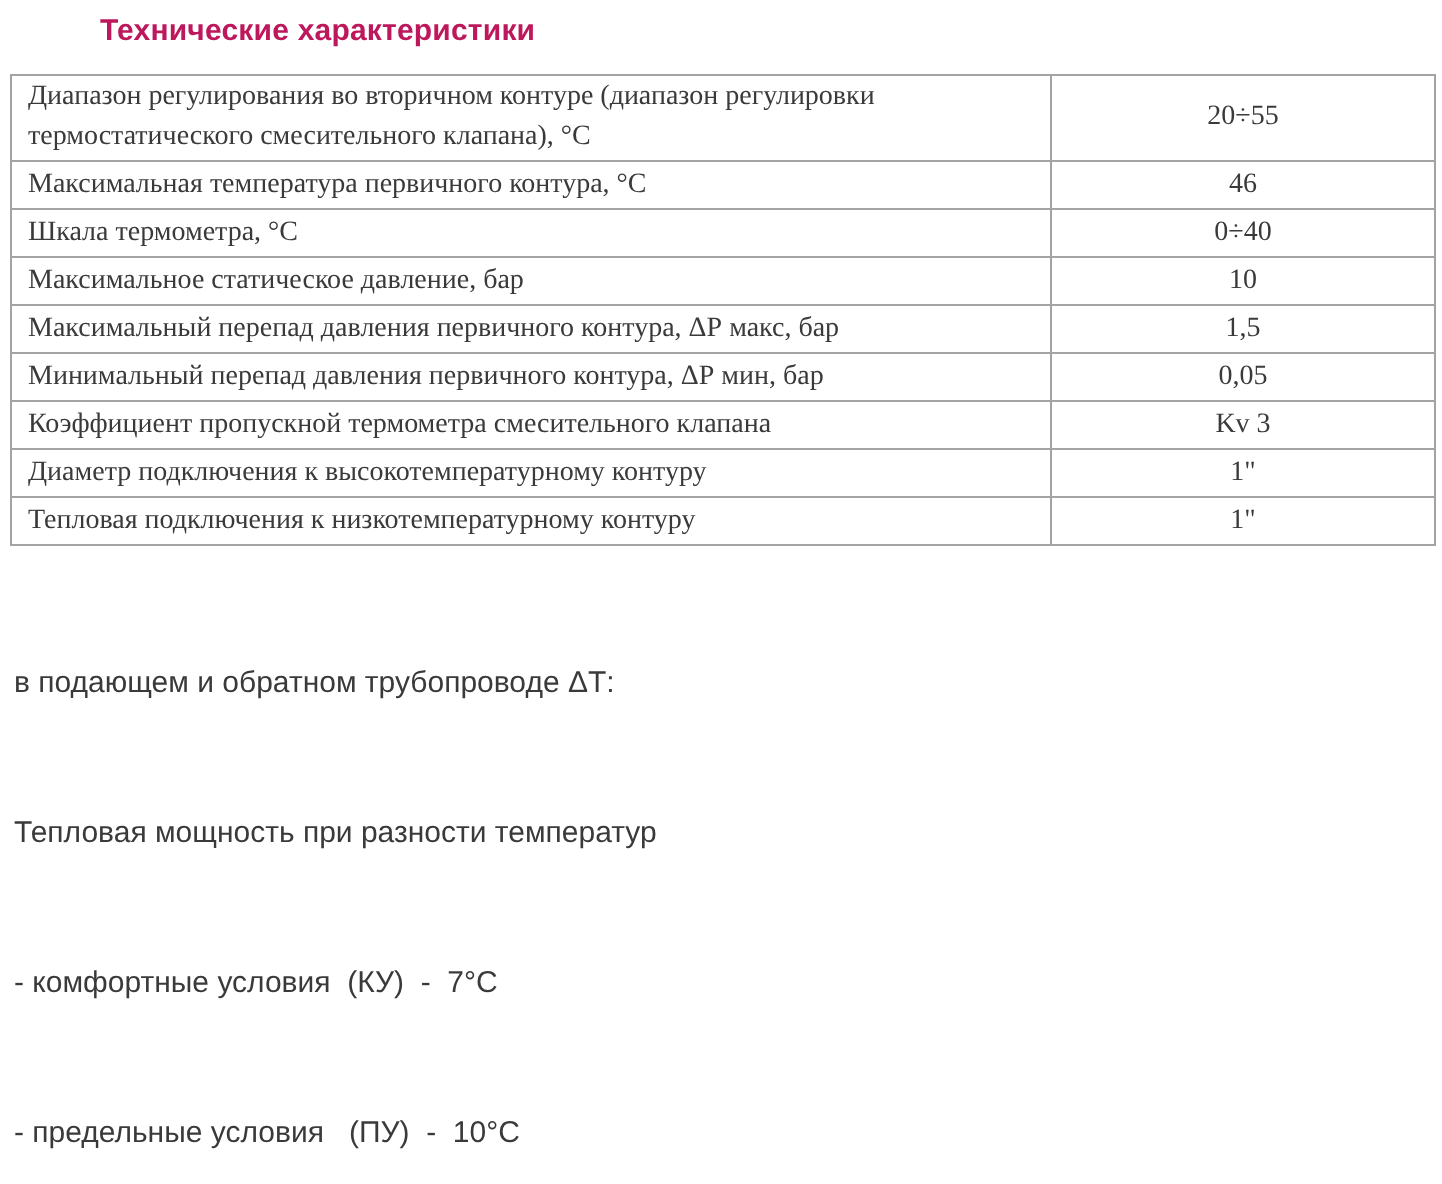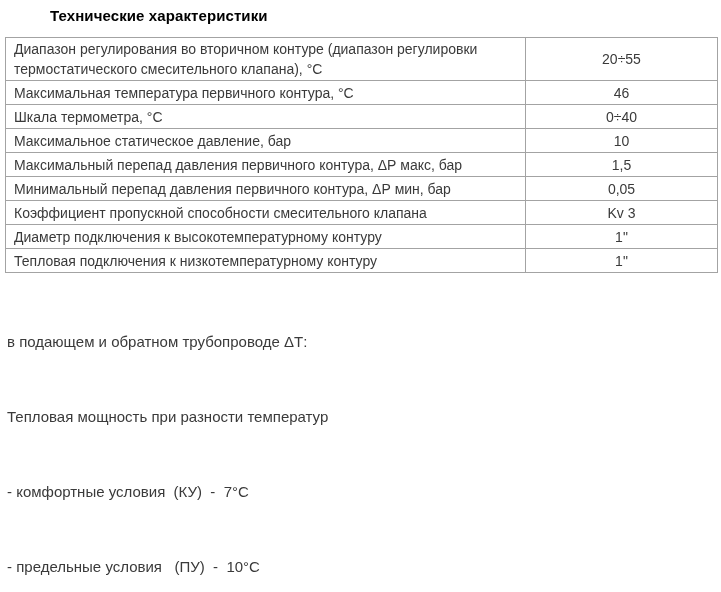--- a/index.html
+++ b/index.html
@@ -14,27 +14,28 @@
   }
   .page {
     position: relative;
     width: 721px;
     height: 592px;
     background: #ffffff;
   }
   .doc-title {
     font-size: 15px;
     font-weight: bold;
-    color: #000000;
+    color: #be185d;
     margin: 7px 0 0 50px;
     letter-spacing: 0.1px;
   }
   table {
     border-collapse: collapse;
     table-layout: fixed;
+    font-family: Liberation Serif, serif;
   }
   .spec-table {
     margin: 13px 0 0 5px;
     width: 710px;
   }
   .spec-table td {
     border: 1px solid #a3a3a3;
     font-size: 14px;
     line-height: 20px;
     padding: 1px 8px;
@@ -84,21 +85,21 @@
       </tr>
       <tr>
         <td class="label-cell">Максимальный перепад давления первичного контура, ΔР макс, бар</td>
         <td class="value-cell">1,5</td>
       </tr>
       <tr>
         <td class="label-cell">Минимальный перепад давления первичного контура, ΔР мин, бар</td>
         <td class="value-cell">0,05</td>
       </tr>
       <tr>
-        <td class="label-cell">Коэффициент пропускной способности смесительного клапана</td>
+        <td class="label-cell">Коэффициент пропускной термометра смесительного клапана</td>
         <td class="value-cell">Kv 3</td>
       </tr>
       <tr>
         <td class="label-cell">Диаметр подключения к высокотемпературному контуру</td>
         <td class="value-cell">1"</td>
       </tr>
       <tr>
         <td class="label-cell">Тепловая подключения к низкотемпературному контуру</td>
         <td class="value-cell">1"</td>
       </tr>

